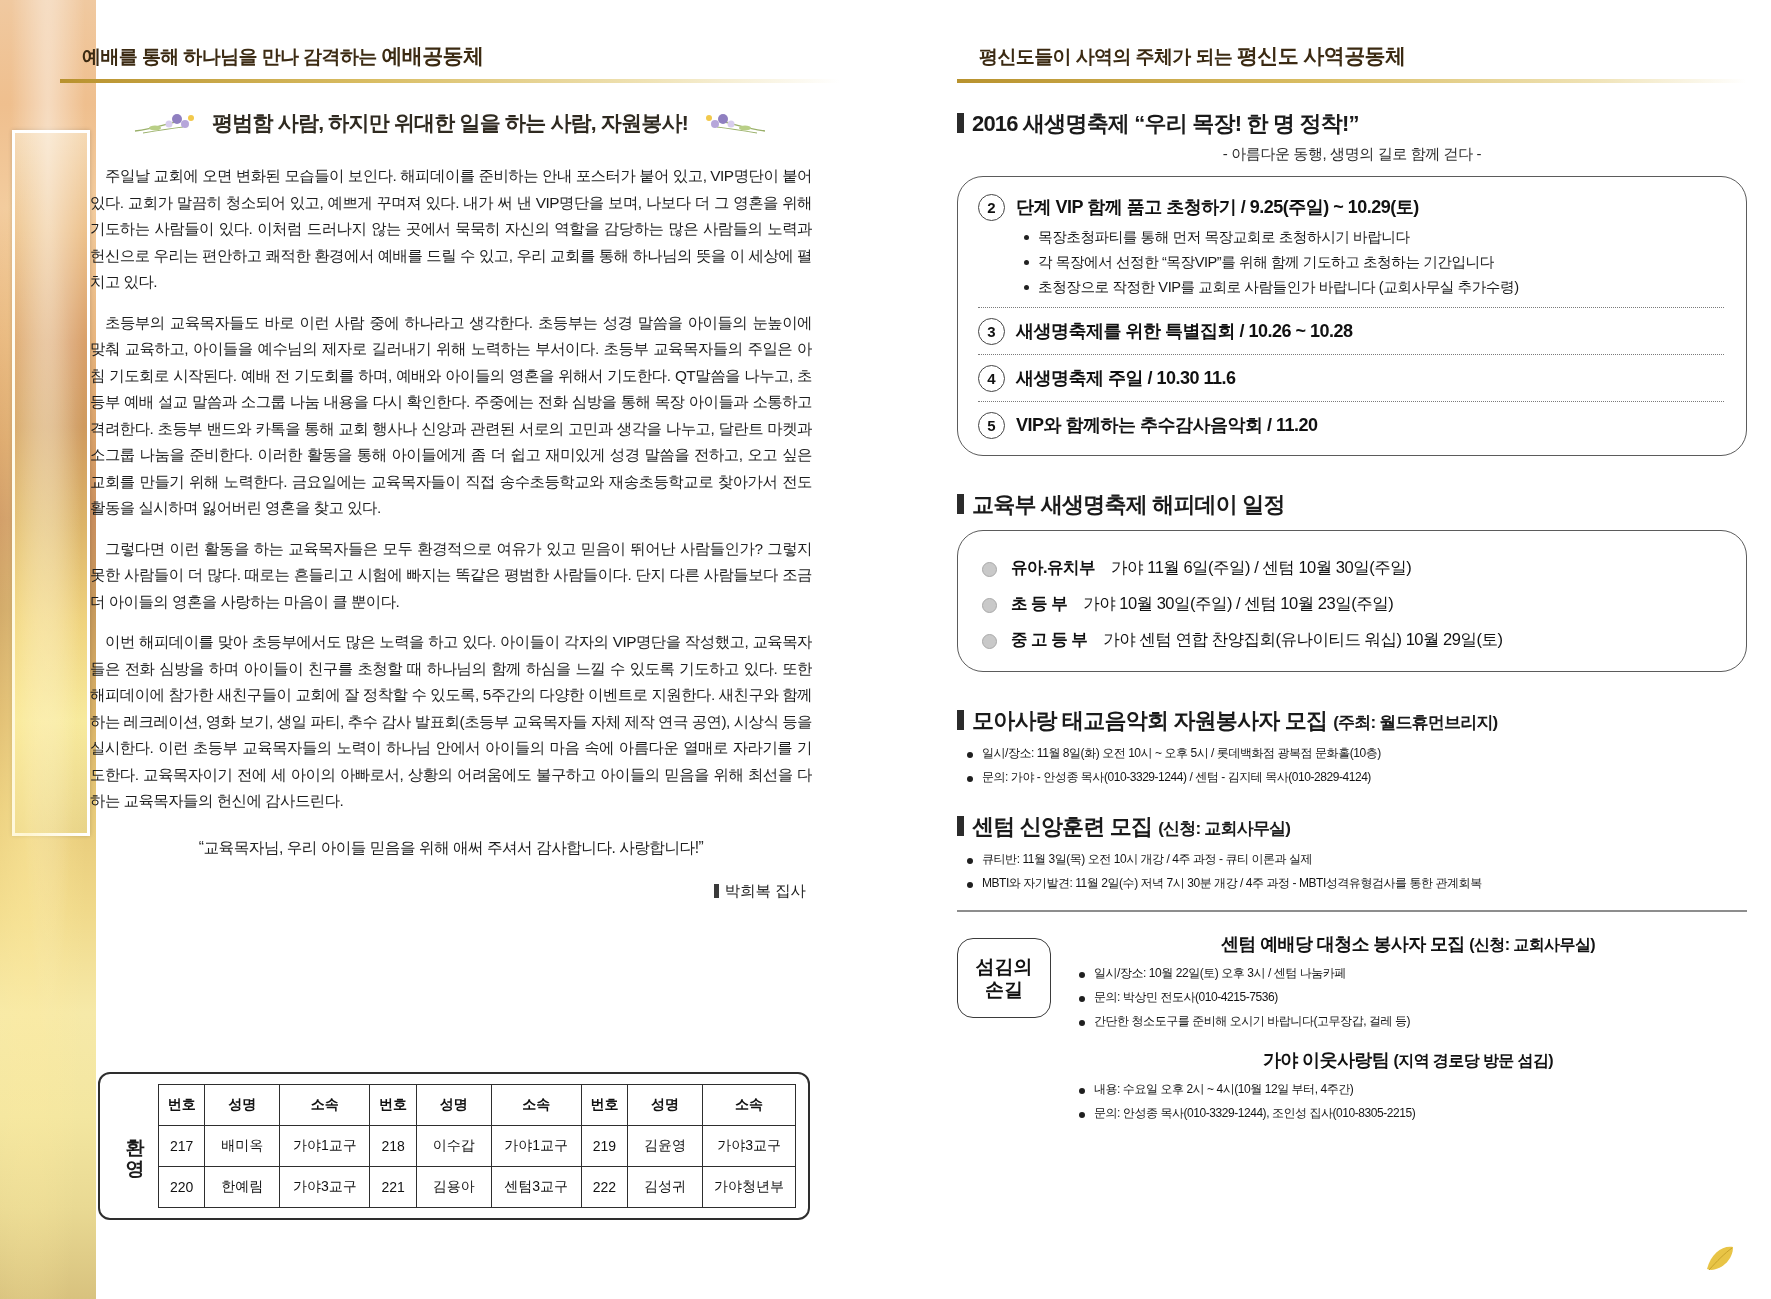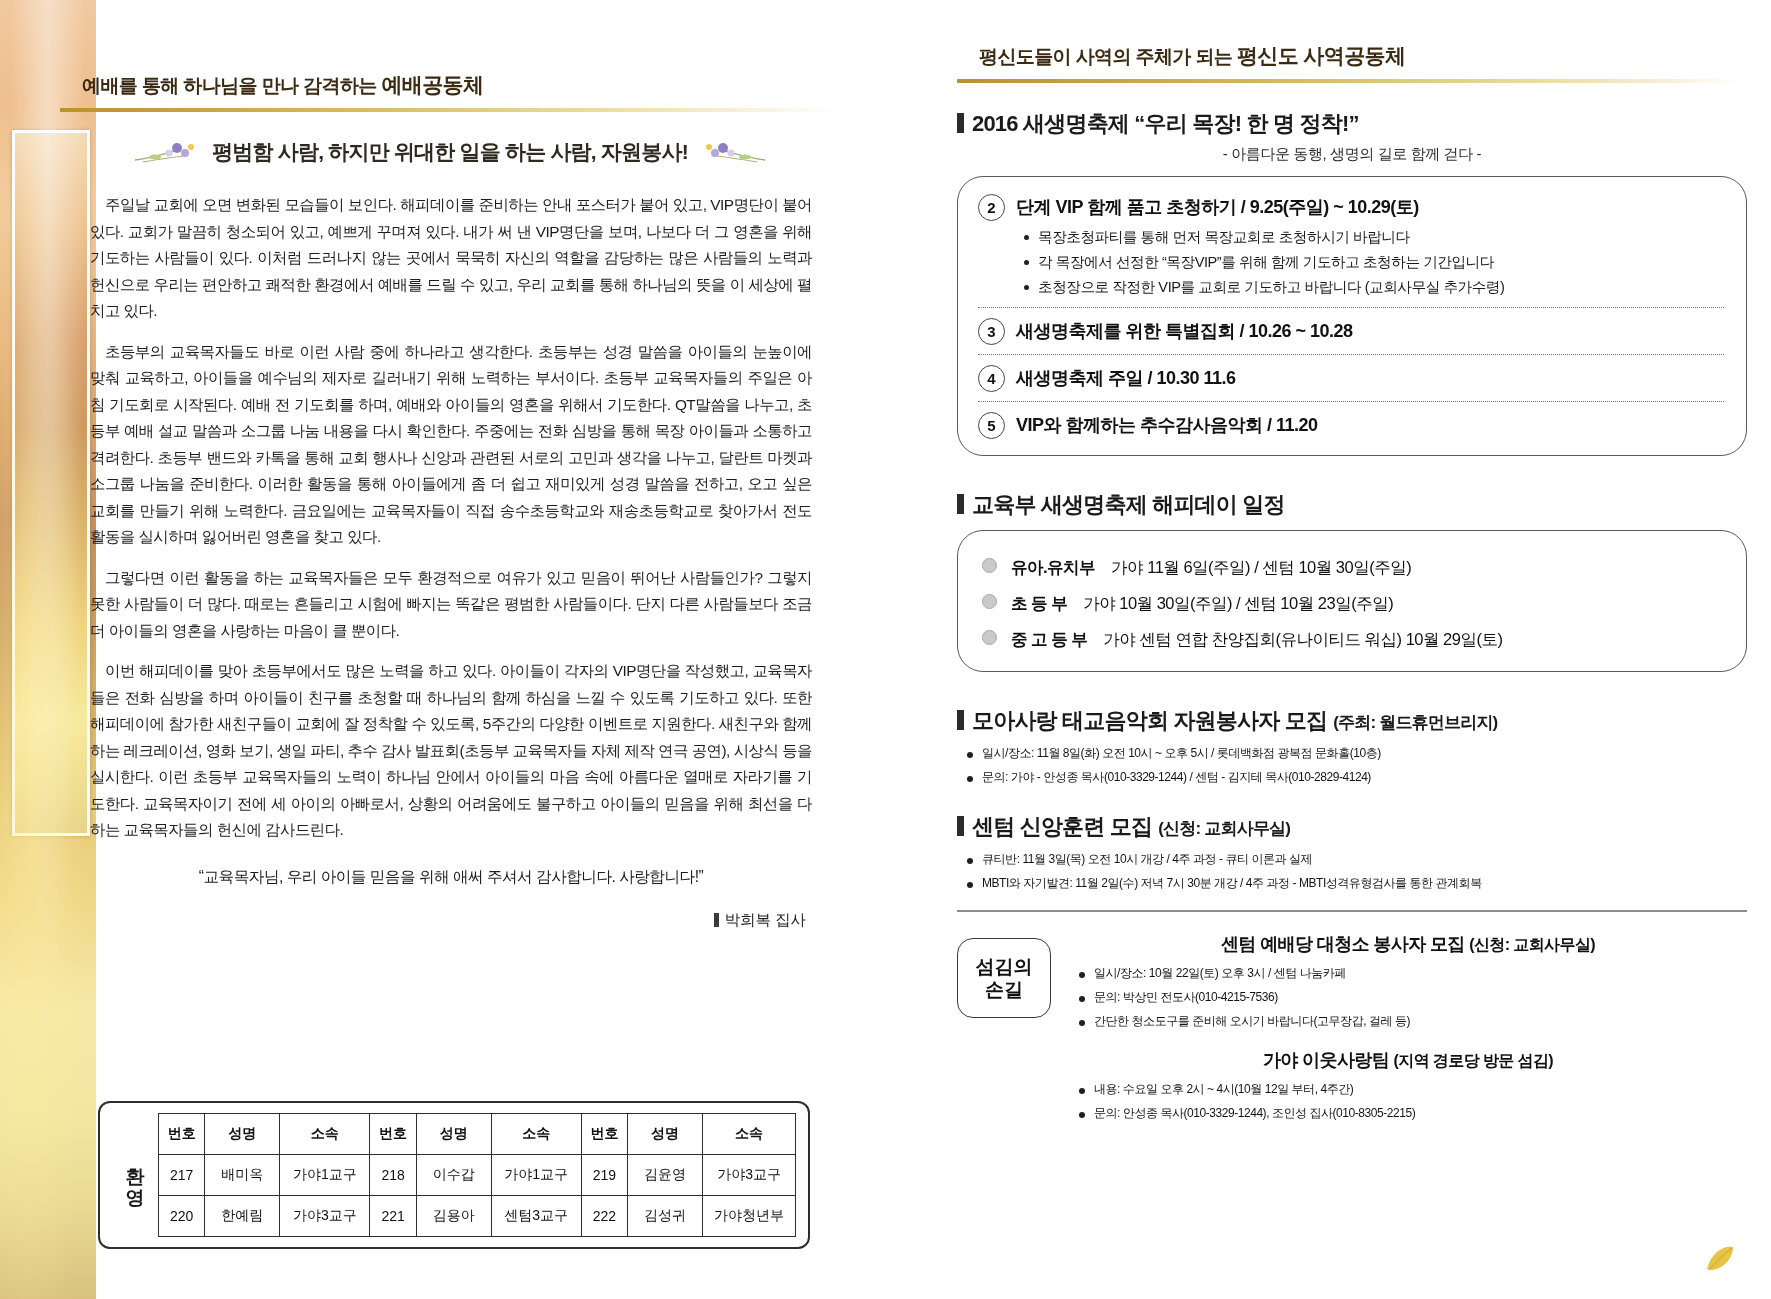--- a/index.html
+++ b/index.html
@@ -40,21 +40,21 @@
     width: 72px; height: 700px;
     background: linear-gradient(180deg,
        #f5d9b4 0%, #edc28d 14%, #d9a06a 30%,
        #cf9a5e 42%, #dcb469 56%, #efd37f 70%,
        #f7ea9d 84%, #e8d388 100%);
     border: 3px solid #ffffff;
     box-shadow: 0 0 4px rgba(0,0,0,.18);
   }
 
   
-  .col-left  { position: absolute; left: 60px;  top: 0; width: 780px; height: 1229px; margin-top: 29px; }
+  .col-left  { position: absolute; left: 60px;  top: 0; width: 780px; height: 1229px; }
   .col-right { position: absolute; left: 957px; top: 0; width: 790px; height: 1164px; }
 
   
   .banner {
     position: relative;
     font-size: 19px;
     font-weight: bold;
     color: #3b2a12;
     padding: 0 0 9px 22px;
     letter-spacing: -0.6px;
@@ -242,21 +242,21 @@
     background: #222;
   }
   .dotted {
     border-bottom: 1px dotted #7a7a7a;
     margin: 9px 0 9px 0;
   }
 
   
   .hd-row {
     display: flex;
-    align-items: flex-start;
+    align-items: center;
     margin: 10px 0 14px 4px;
     font-size: 16.5px;
     color: #111;
     letter-spacing: -0.5px;
   }
   .hd-row:last-child { margin-bottom: 4px; }
   .hd-dot {
     flex: 0 0 auto;
     width: 13px; height: 13px;
     border-radius: 50%;
@@ -443,21 +443,21 @@
   <div class="sec-sub-center">- 아름다운 동행, 생명의 길로 함께 걷다 -</div>
 
   <div class="round-box">
     <div class="step-row">
       <span class="step-num">2</span>
       <span class="step-title">단계  VIP 함께 품고 초청하기 / 9.25(주일) ~ 10.29(토)</span>
     </div>
     <ul class="bullets">
       <li>목장초청파티를 통해 먼저 목장교회로 초청하시기 바랍니다</li>
       <li>각 목장에서 선정한 “목장VIP”를 위해 함께 기도하고 초청하는 기간입니다</li>
-      <li>초청장으로 작정한 VIP를 교회로 기도하고 바랍니다 (교회사무실 추가수령)</li>
+      <li>초청장으로 작정한 VIP를 교회로 사람들인가 바랍니다 (교회사무실 추가수령)</li>
     </ul>
     <div class="dotted"></div>
 
     <div class="step-row">
       <span class="step-num">3</span>
       <span class="step-title">새생명축제를 위한 특별집회 / 10.26 ~ 10.28</span>
     </div>
     <div class="dotted"></div>
 
     <div class="step-row">

